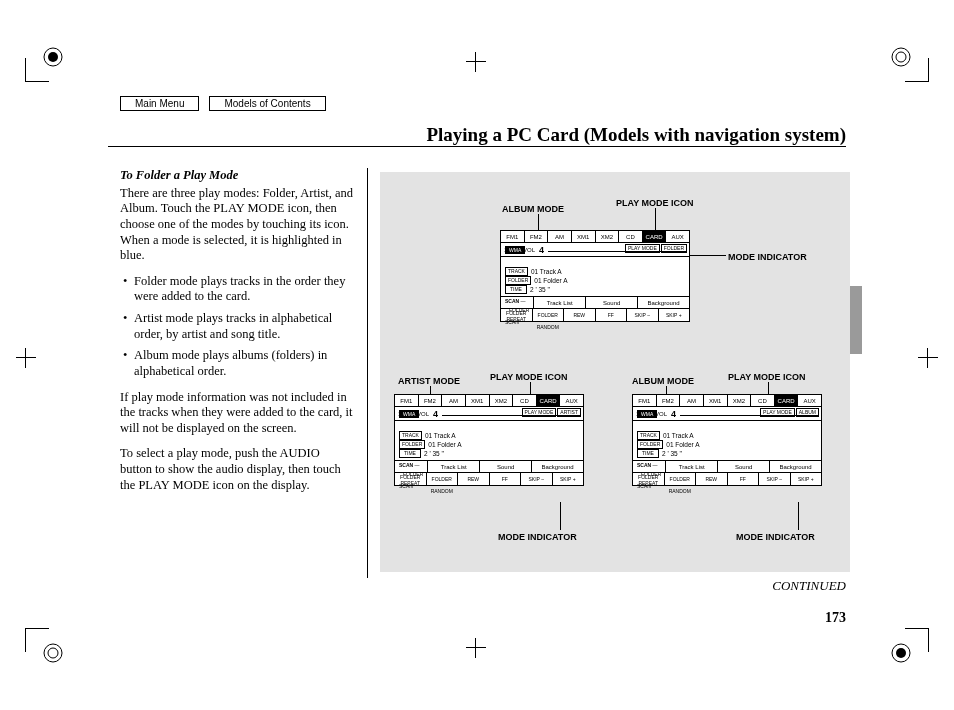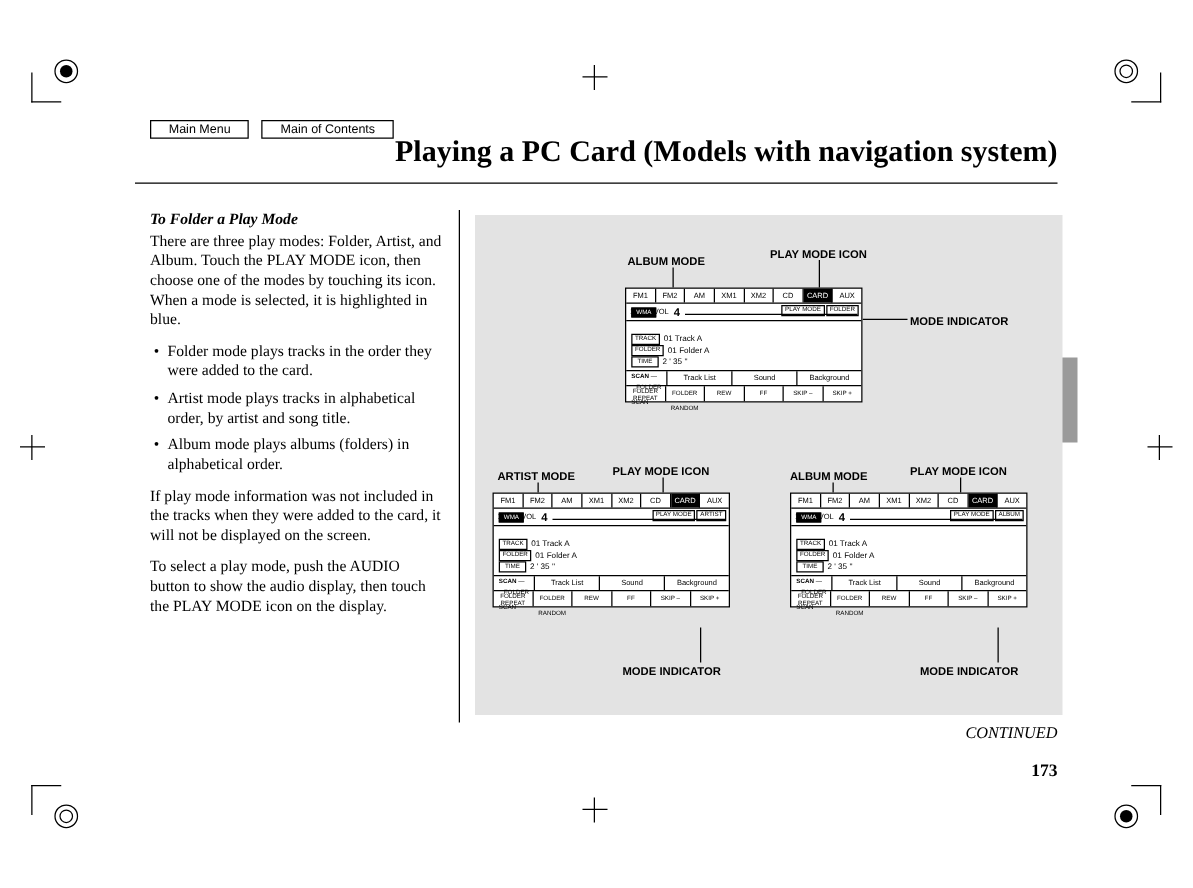--- a/index.html
+++ b/index.html
@@ -28,21 +28,21 @@
 .cross { position: absolute; width: 20px; height: 20px; }
 .cross::before, .cross::after { content: ""; position: absolute; background: #000; }
 .cross::before { left: 9px; top: 0; width: 1px; height: 20px; }
 .cross::after  { top: 9px; left: 0; width: 20px; height: 1px; }
 
 
 .nav { position: absolute; top: 96px; left: 120px; display: flex; gap: 10px; }
 .nav a { display: inline-block; border: 1px solid #000; padding: 1px 14px; font-family: Arial, sans-serif; font-size: 10px; text-decoration: none; color: #000; background: #fff; }
 
 
-.title { position: absolute; top: 109px; right: 108px; font-weight: bold; font-size: 24px; }
+.title { position: absolute; top: 124px; right: 108px; font-weight: bold; font-size: 19px; }
 .title-rule { position: absolute; top: 146px; left: 108px; right: 108px; height: 1px; background: #000; }
 
 
 .sidetab { position: absolute; right: 92px; top: 286px; width: 14px; height: 68px; background: #9a9a9a; }
 .sidetab span { position: absolute; left: -2px; top: 52px; transform-origin: left top; transform: rotate(90deg); font-size: 10px; font-weight: bold; white-space: nowrap; }
 
 
 .body { position: absolute; top: 168px; left: 120px; width: 726px; height: 420px; }
 .divider { position: absolute; left: 247px; top: 0; width: 1px; height: 410px; background: #000; }
 .leftcol { position: absolute; left: 0; top: 0; width: 234px; font-size: 12.5px; line-height: 1.25; }
@@ -120,21 +120,21 @@
       </svg>
     </div>
 
   <div class="cross" style="top:52px; left:466px;"></div>
   <div class="cross" style="bottom:52px; left:466px;"></div>
   <div class="cross" style="top:348px; left:16px;"></div>
   <div class="cross" style="top:348px; right:16px;"></div>
 
   <div class="nav">
     <a href="#">Main Menu</a>
-    <a href="#">Main of Contents</a>
+    <a href="#">Models of Contents</a>
   </div>
 
   <div class="title">Playing a PC Card (Models with navigation system)</div>
   <div class="title-rule"></div>
 
   <div class="sidetab">
       <span>Features</span>
     </div>
 
   <div class="body">

